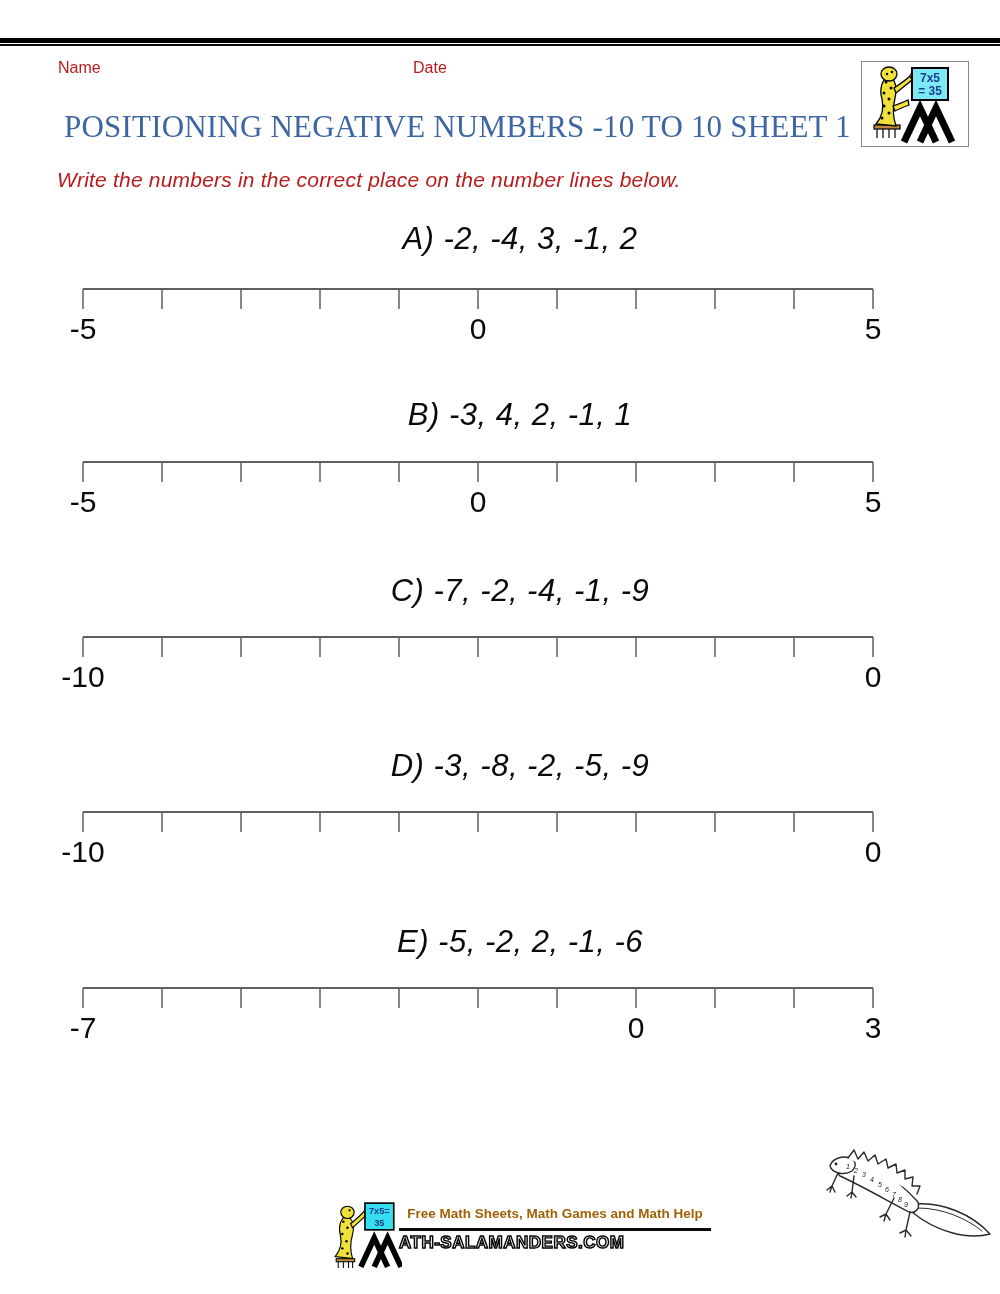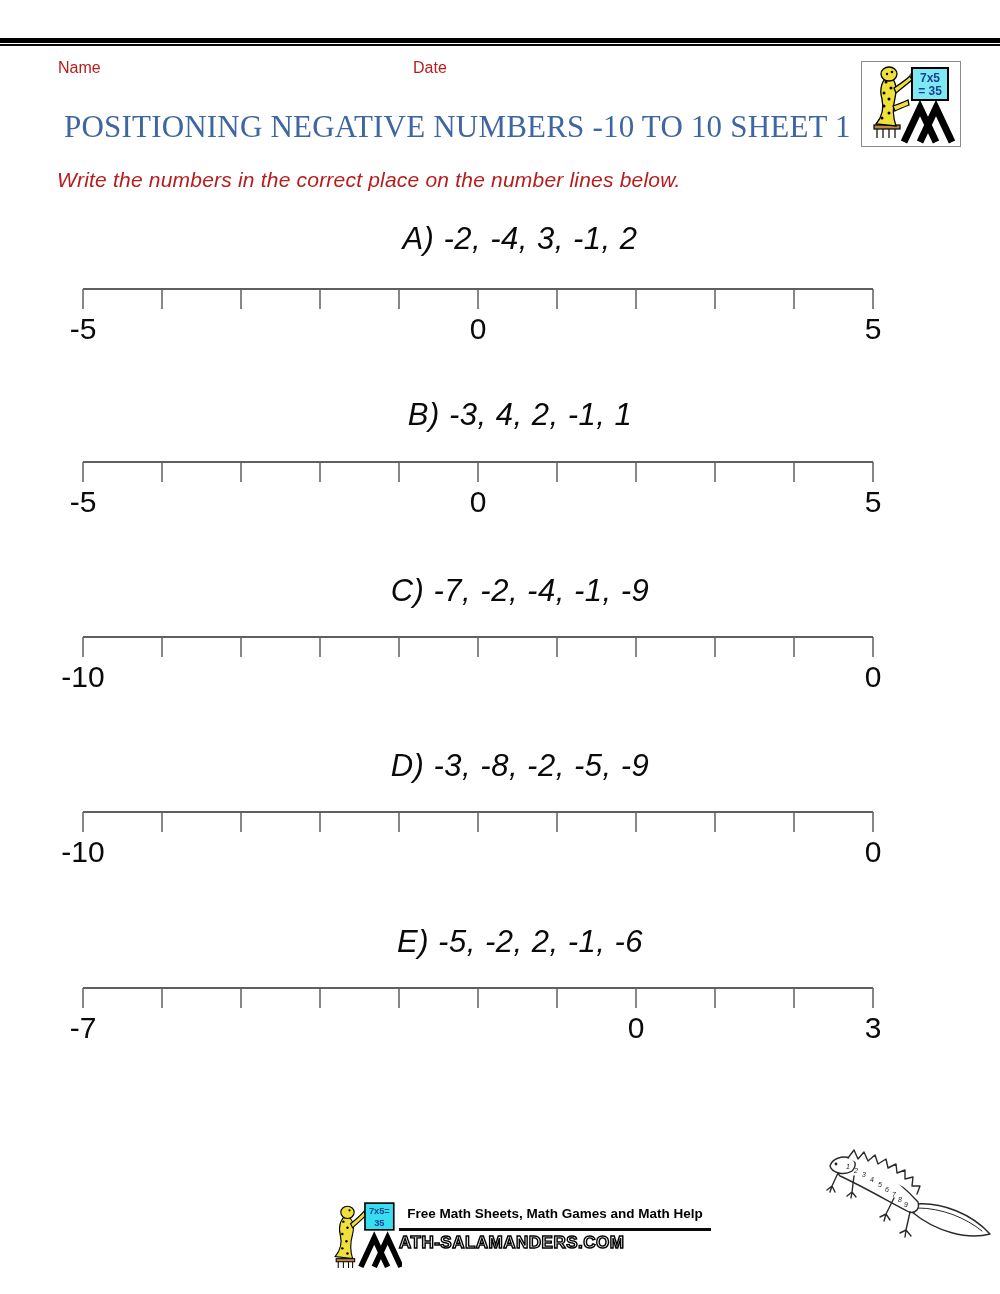--- a/index.html
+++ b/index.html
@@ -17,21 +17,21 @@
   .meta.name{left:58px;}
   .meta.date{left:413px;}
   
   .title{
     position:absolute;top:101px;left:56px;margin:8px;
     font-family:"Liberation Serif", serif;font-weight:normal;
     font-size:31px;letter-spacing:0.2px;color:#3e66a2;white-space:nowrap;
   }
   
   .logo-box{
-    position:absolute;left:861px;top:61px;width:100px;height:86px;
+    position:absolute;left:861px;top:61px;width:108px;height:86px;
     border:1px solid #8a8a8a;background:#fff;box-sizing:border-box;
   }
   
   .instruction{
     position:absolute;left:57px;top:168px;margin:0;
     font-size:21px;font-style:italic;color:#b91c1c;letter-spacing:0.2px;
   }
   
   .heading{
     position:absolute;left:0;width:1000px;text-align:center;
@@ -40,21 +40,21 @@
     padding-left:20px;
   }
   .h-a{top:221px;} .h-b{top:397px;} .h-c{top:573px;} .h-d{top:748px;} .h-e{top:924px;}
   
   .numline{position:absolute;left:0;width:1000px;height:62px;display:block;}
   .nl-0{top:286px;} .nl-1{top:459px;} .nl-2{top:634px;} .nl-3{top:809px;} .nl-4{top:985px;}
   
   .footer-logo{position:absolute;left:330px;top:1199px;width:72px;height:72px;}
   .tagline{
     position:absolute;left:399px;top:1206px;width:312px;text-align:center;
-    font-size:13.5px;font-weight:bold;color:#000000;white-space:nowrap;
+    font-size:13.5px;font-weight:bold;color:#a16207;white-space:nowrap;
   }
   .footer-rule{position:absolute;left:399px;top:1228px;width:312px;height:3px;background:#0a0a0a;}
   .wordmark{
     position:absolute;left:399px;top:1233px;width:312px;
     font-size:17px;font-weight:bold;letter-spacing:0.5px;white-space:nowrap;
     color:#ffffff;-webkit-text-stroke:1.4px #000;
     text-shadow:0 0 1px #000;
   }
   .lizard{position:absolute;left:824px;top:1146px;width:172px;height:102px;}
   svg text{font-family:"Liberation Sans", sans-serif;}

